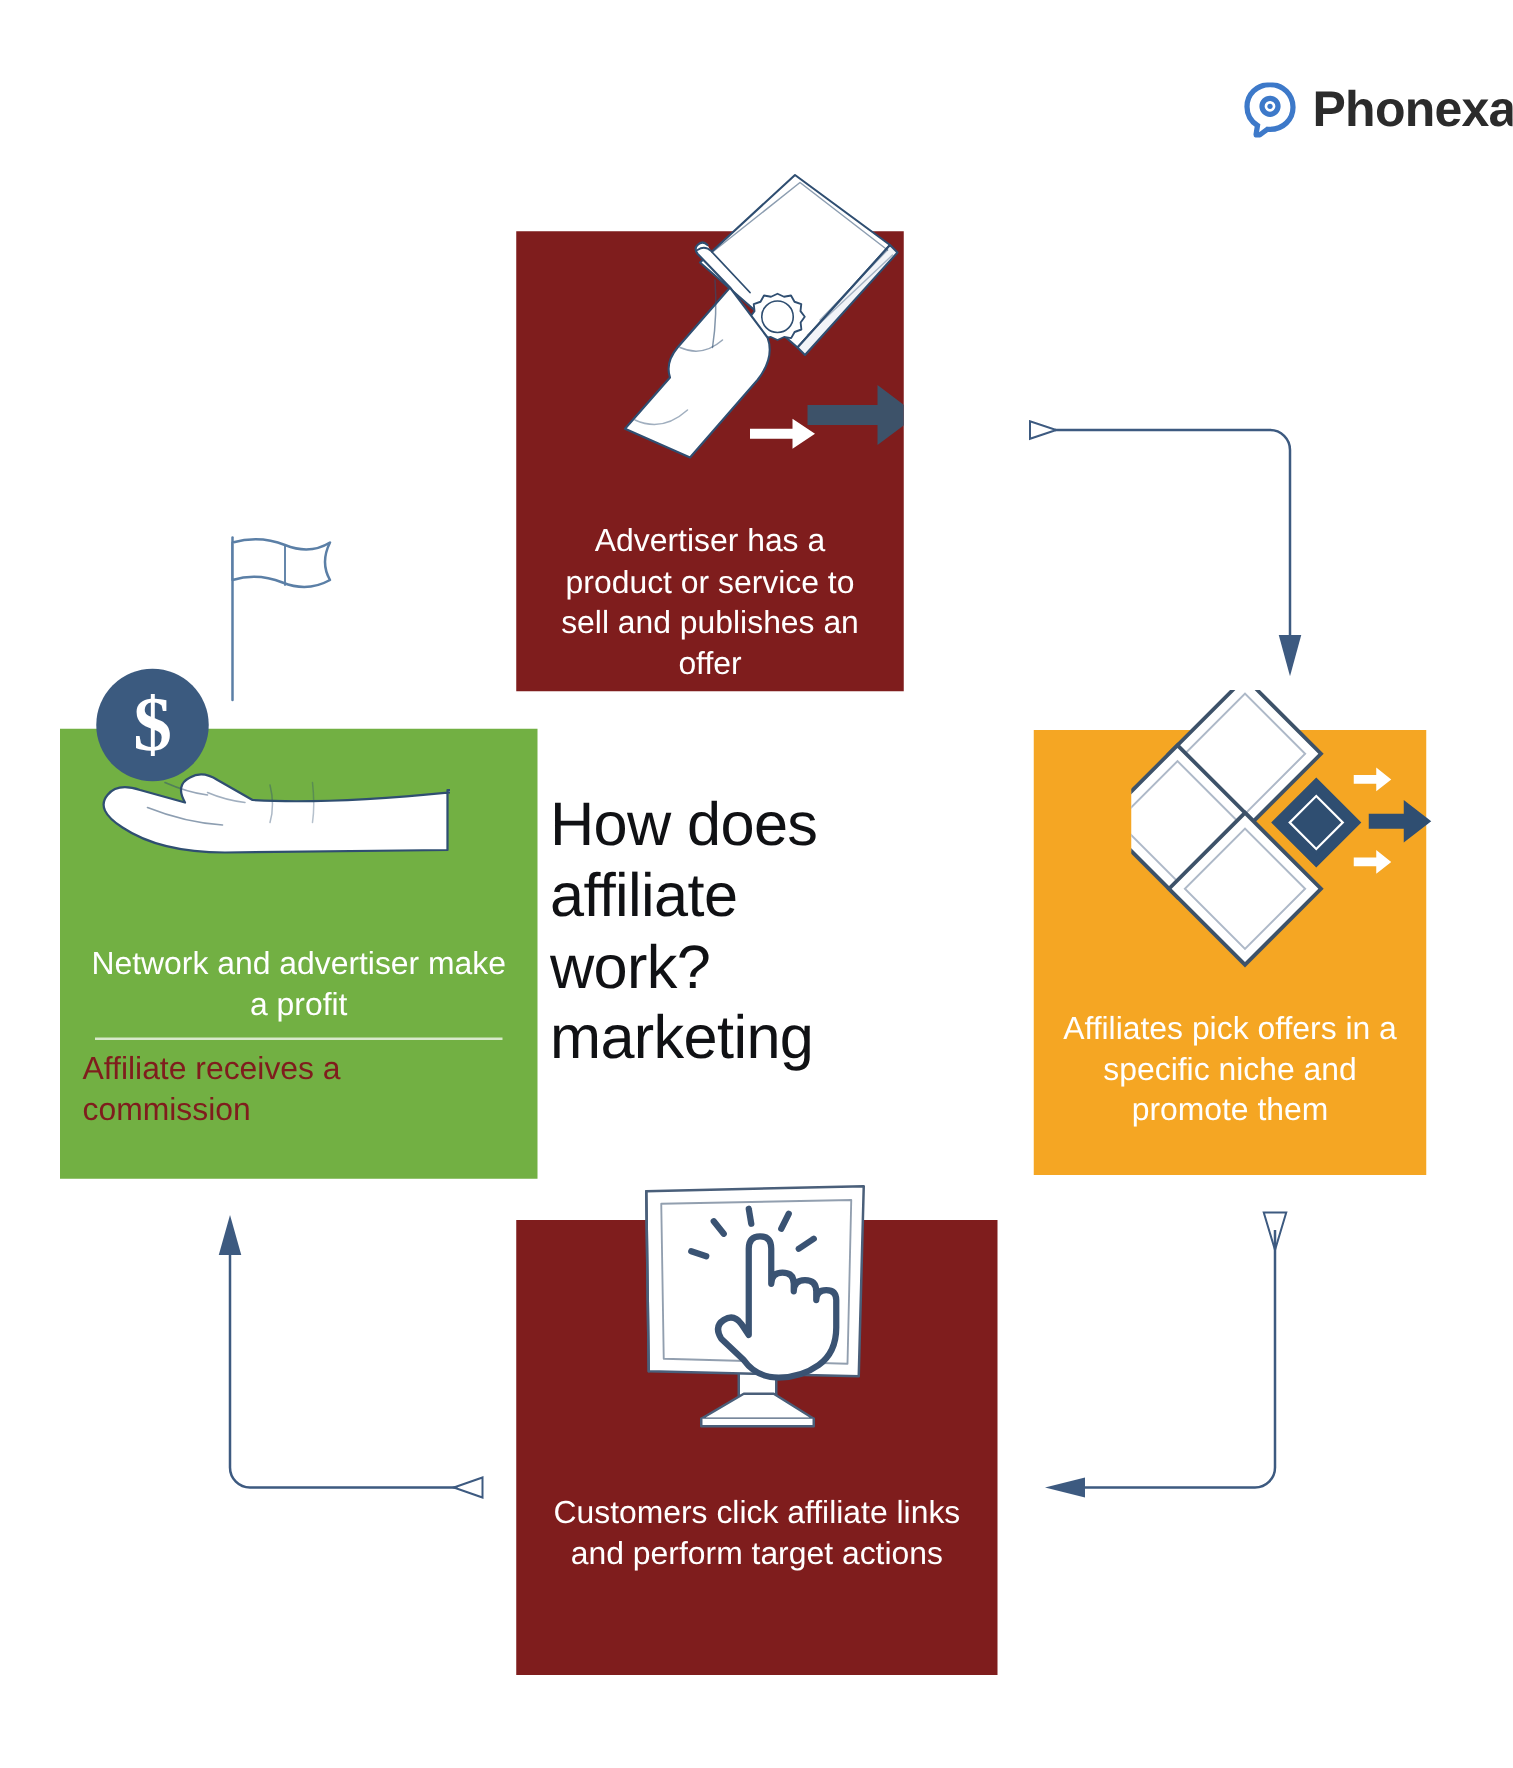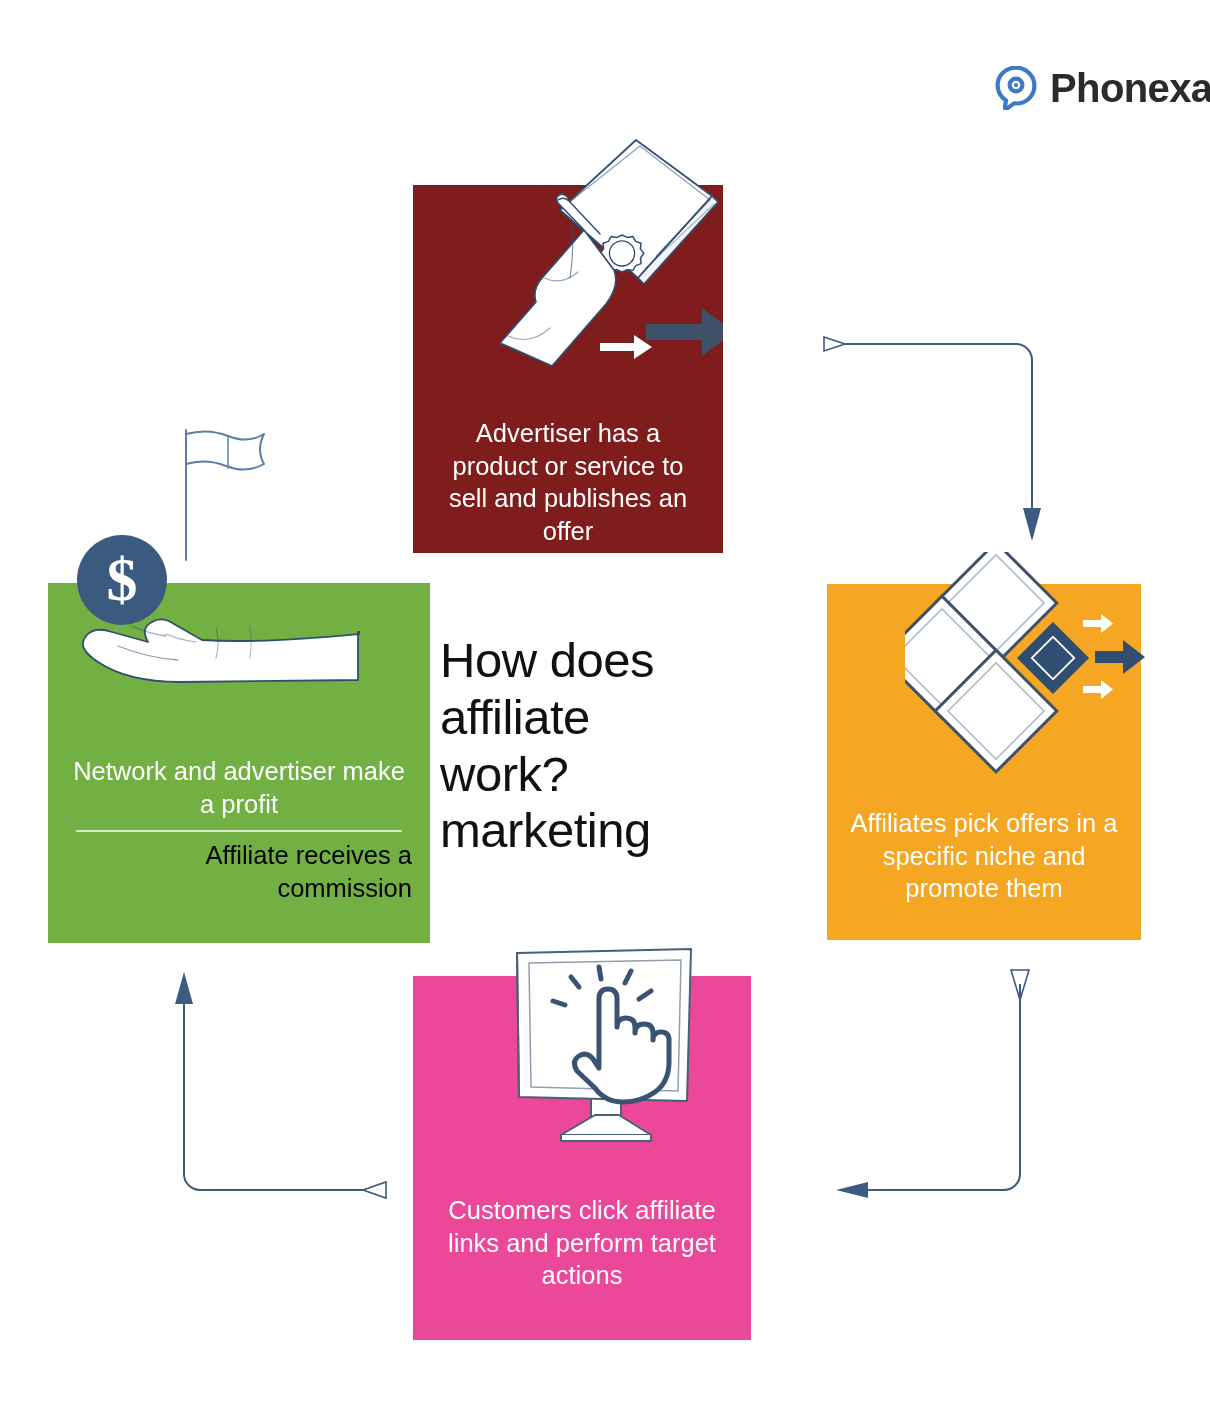--- a/index.html
+++ b/index.html
@@ -27,37 +27,37 @@
     position:absolute; left:0; right:0;
     color:#ffffff; text-align:center;
     font-size:25.5px; line-height:1.28;
     padding:0 18px;
     font-family:"Liberation Sans", sans-serif;
   }
 
   #panel-blue   { left:413px; top:185px;  width:310px; height:368px; background:#7f1d1d; }
   #panel-green  { left:0px;   top:583px;  width:382px; height:360px; background:#72b043;margin-left:48px; }
   #panel-orange { left:827px; top:584px;  width:314px; height:356px; background:#f5a623;text-decoration:underline; }
-  #panel-purple { left:413px; top:976px;  width:338px; height:364px; background:#ec4899; }
+  #panel-purple { left:413px; top:976px;  width:385px; height:364px; background:#7f1d1d; }
 
   
   .art-out { position:absolute; pointer-events:none; }
 
   #blue-art   { left:488px; top:138px;  width:235px; height:235px; }
   #green-art  { left:40px;  top:420px;  width:320px; height:300px; }
   #orange-art { left:905px; top:552px;  width:255px; height:235px; }
   #purple-art { left:505px; top:945px;  width:205px; height:205px; }
 
   #cap-blue   { top:232px; }
   #cap-green  { top:172px; }
   #cap-orange { top:223px; }
   #cap-purple { top:218px; }
 
   .divider { position:absolute; left:28px; right:28px; height:1.5px; background:rgba(255,255,255,.72); top:247px; }
-  #cap-green2 { position:absolute; left:0; right:0; top:256px; color:#000000; text-align:right;
+  #cap-green2 { position:absolute; left:0; right:0; top:256px; color:#7f1d1d; text-align:left;
                 font-size:25.5px; line-height:1.28; padding:0 18px; }
 
   
   #center-title {
     position:absolute; left:440px; top:632px; width:340px;
     color:#101114;
     font-size:49px; line-height:1.16; font-weight:normal;
     letter-spacing:-0.5px;
     font-family:"Liberation Sans", sans-serif;
   }

